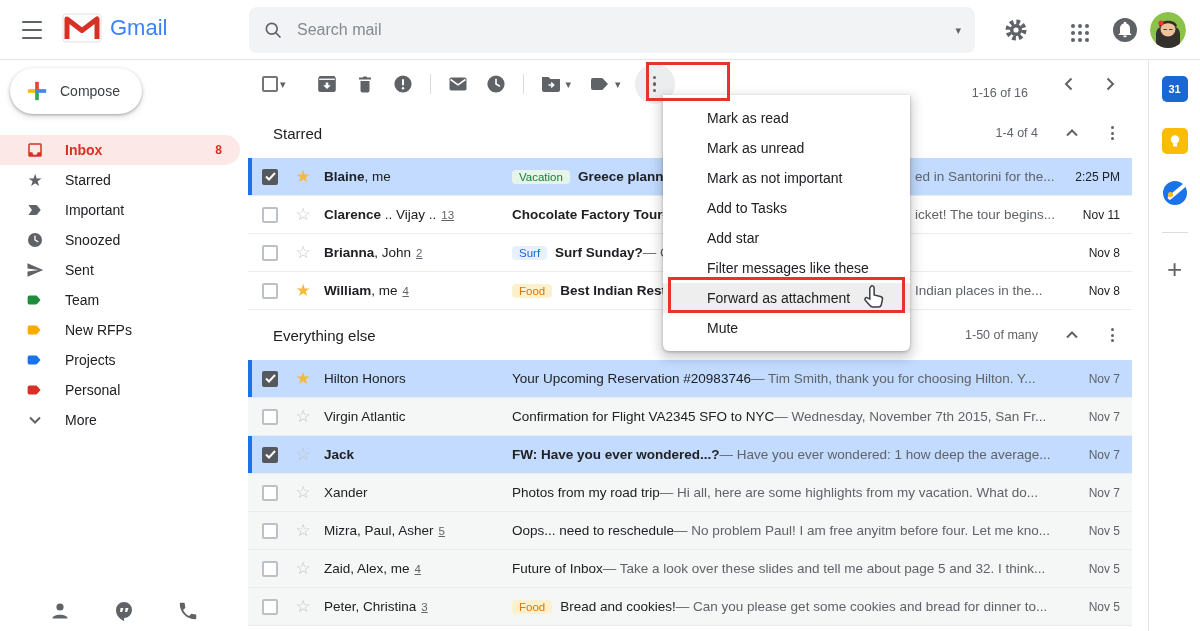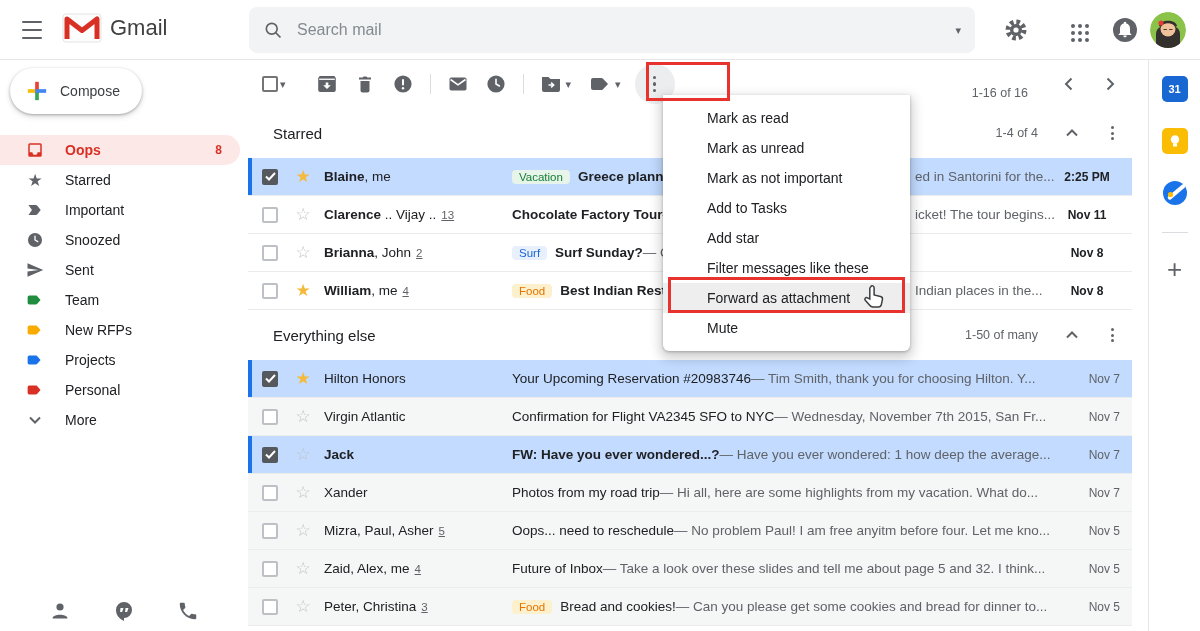--- a/index.html
+++ b/index.html
@@ -7,21 +7,21 @@
     font-family:"Liberation Sans","DejaVu Sans",sans-serif; color:#202124; }
   svg { display:block; }
 
   
   #topbar { position:absolute; left:0; top:0; width:1200px; height:60px; background:#fff;
     border-bottom:1px solid #e4e6e8; z-index:20; }
   #hamburger { position:absolute; left:22px; top:21px; width:20px; height:18px; display:flex;
     flex-direction:column; justify-content:space-between; cursor:pointer; }
   #hamburger i { display:block; height:2px; background:#5f6368; border-radius:1px; }
   #logo { position:absolute; left:62px; top:13px; display:flex; align-items:center; gap:8px; }
-  #logo-text { font-size:22px; color:#404040; }
+  #logo-text { font-size:22px; color:#3b82f6; }
   #searchbar { position:absolute; left:249px; top:7px; width:726px; height:46px; background:#f1f3f4;
     border-radius:8px; display:flex; align-items:center; padding:0 14px; }
   #search-placeholder { color:#848a90; font-size:16px; margin-left:14px; flex:1; }
   .tb-ico { position:absolute; top:18px; width:24px; height:24px; color:#5f6368; }
   #apps-grid { display:grid; grid-template-columns:repeat(3,4px); grid-gap:3px; padding:3px; }
   #apps-grid i { width:4px; height:4px; background:#5f6368; border-radius:50%; }
   #avatar { position:absolute; right:14px; top:12px; width:36px; height:36px; border-radius:50%; overflow:hidden; }
 
   
   #sidebar { position:absolute; left:0; top:60px; width:248px; bottom:0; background:#fff; }
@@ -91,21 +91,21 @@
   .sender b { font-weight:bold; }
   .scount { font-size:11.5px; color:#5f6368; margin-left:5px;text-decoration:underline; }
   .content { flex:1; display:flex; align-items:center; font-size:13.5px; white-space:nowrap; overflow:hidden; }
   .chip { font-size:11.5px; padding:1px 7px; border-radius:4px; margin-right:8px; flex:none; }
   .subj { color:#202124; }
   .subj.b { font-weight:bold; }
   .snip { color:#5f6368; }
   .fragment { position:absolute; left:667px; top:0; height:38px; line-height:38px; font-size:13.5px;
     color:#5f6368; white-space:nowrap; }
   .rdate { width:78px; flex:none; text-align:right; font-size:12px; color:#5f6368; padding-right:12px; }
-  .rdate.b { font-weight:bold; color:#202124;text-align:center; }
+  .rdate.b { font-weight:normal; color:#202124; }
 
   
   #context-menu { position:absolute; left:663px; top:95px; width:247px; background:#fff; z-index:50;
     padding:8px 0; border-radius:0 0 6px 6px;
     box-shadow:0 1px 3px rgba(0,0,0,.25), 0 5px 12px 3px rgba(0,0,0,.18); }
   .menu-item { height:30px; line-height:30px; padding-left:44px; font-size:14px; color:#202124; cursor:pointer; }
   .menu-item.hl { background:#eeeeee; }
 
   
   .anno { position:absolute; border:3px solid #e8322e; z-index:60; pointer-events:none; }
@@ -192,21 +192,21 @@
     </span>
     <span class="lbl">Compose</span>
   </div>
   <div id="nav">
       <div class="nav-item active">
         <span class="nico">
           <svg width="18" height="18" viewBox="0 0 24 24" fill="#d93025">
             <path d="M19 3H5a2 2 0 0 0-2 2v14a2 2 0 0 0 2 2h14a2 2 0 0 0 2-2V5a2 2 0 0 0-2-2zm0 12h-3.6a3.4 3.4 0 0 1-6.8 0H5V5h14z"></path>
           </svg>
         </span>
-        <span>Oops</span>
+        <span>Inbox</span>
         <span class="ncount">8</span>
       </div>
       <div class="nav-item">
         <span class="nico">
           <span style="font-size:17px;color:#5f6368;line-height:1">★</span>
         </span>
         <span>Starred</span>
       </div>
       <div class="nav-item">
         <span class="nico">

